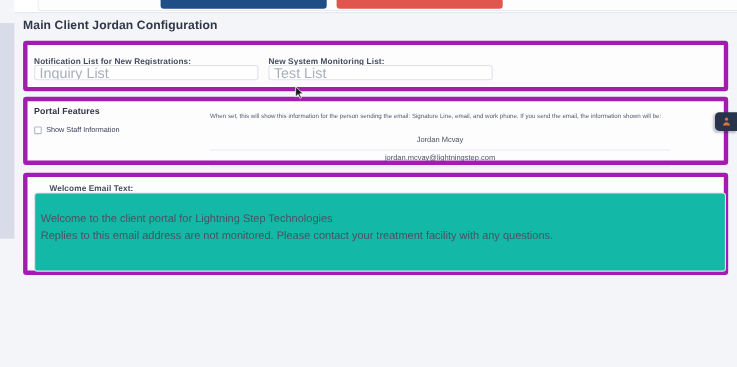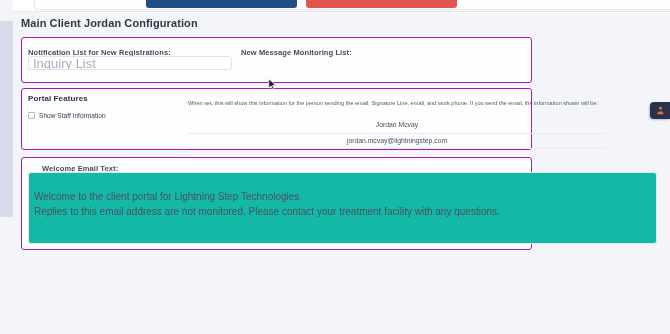--- a/index.html
+++ b/index.html
@@ -53,23 +53,23 @@
   
   .page-title {
     position: absolute; left: 21px; top: 17px;
     font-size: 11px; font-weight: bold; color: #2f3646;
     letter-spacing: .1px;
   }
 
   
   .card {
     position: absolute;
-    left: 21px; width: 511px;
+    left: 21px; width: 641px;
     background: #fdfdfe;
-    border: 1px solid #a21caf;
+    border: 4px solid #a21caf;
     border-radius: 3px;
   }
 
   
   #card-lists { top: 37px; height: 46px; }
 
   .field-label {
     position: absolute;
     font-size: 7.5px; font-weight: bold; color: #444c5e;
     letter-spacing: .1px; white-space: nowrap;
@@ -193,21 +193,22 @@
     <div class="btn-cut btn-primary-cut"></div>
     <div class="btn-cut btn-danger-cut"></div>
   </div>
 
   <div class="page-title">Main Client Jordan Configuration</div>
 
   <div class="card" id="card-lists">
     <div class="field-label" id="lbl-notify">Notification List for New Registrations:</div>
     <input class="text-input" id="inp-notify" type="text" placeholder="Inquiry List" style="">
 
-    <div class="field-label" id="lbl-monitor">New Message Monitoring List:</div>
+    <div class="field-label" id="lbl-monitor">New System Monitoring List:</div>
+    <input class="text-input" id="inp-monitor" type="text" placeholder="Test List" style="">
   </div>
 
   <div class="card" id="card-features">
     <div class="field-label" id="lbl-portal-features">Portal Features</div>
 
     <div class="help-text" id="help-signature">When set, this will show this information for the person sending the email: Signature Line, email, and work phone. If you send the email, the information shown will be:</div>
 
     <div class="checkrow">
       <span class="checkbox"></span>
       <span class="check-label">Show Staff Information</span>

